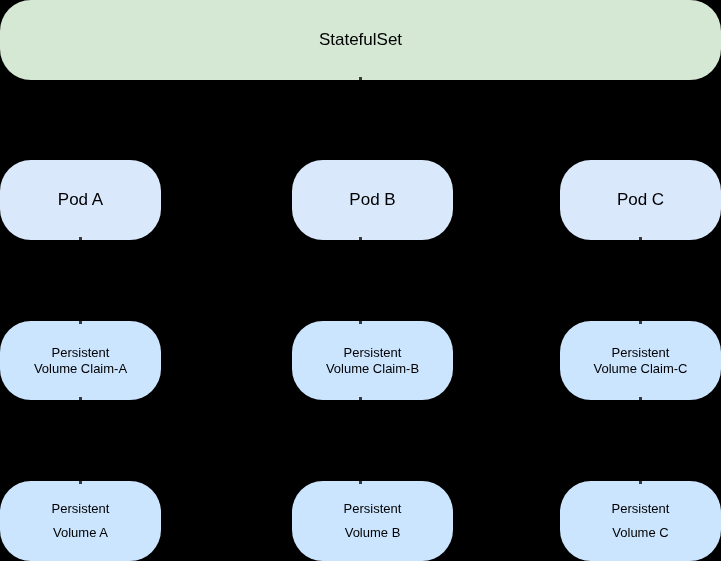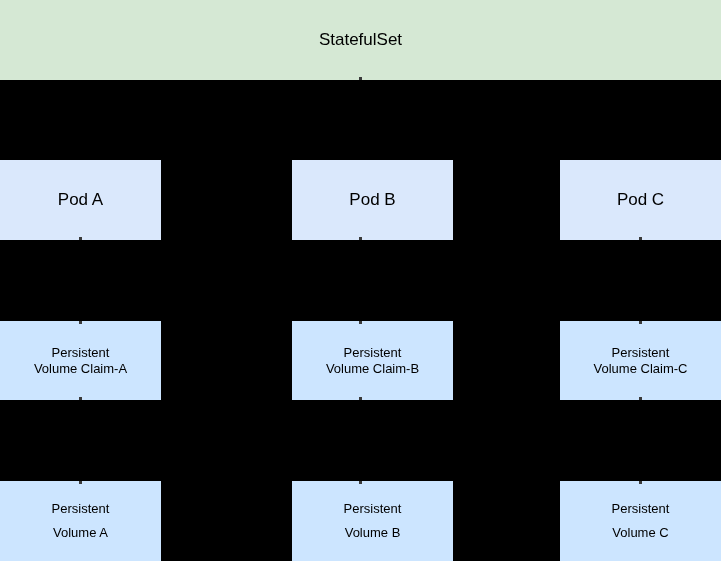--- a/index.html
+++ b/index.html
@@ -20,20 +20,21 @@
     height: 561px;
   }
   .node {
     position: absolute;
     display: flex;
     flex-direction: column;
     align-items: center;
     justify-content: center;
     text-align: center;
     box-sizing: border-box;
+    border-radius: 31px;
   }
   .header-node {
     left: 0;
     top: 0;
     width: 721px;
     height: 80px;
     background: #d5e8d4;
     font-size: 17px;
   }
   .pod-node {

